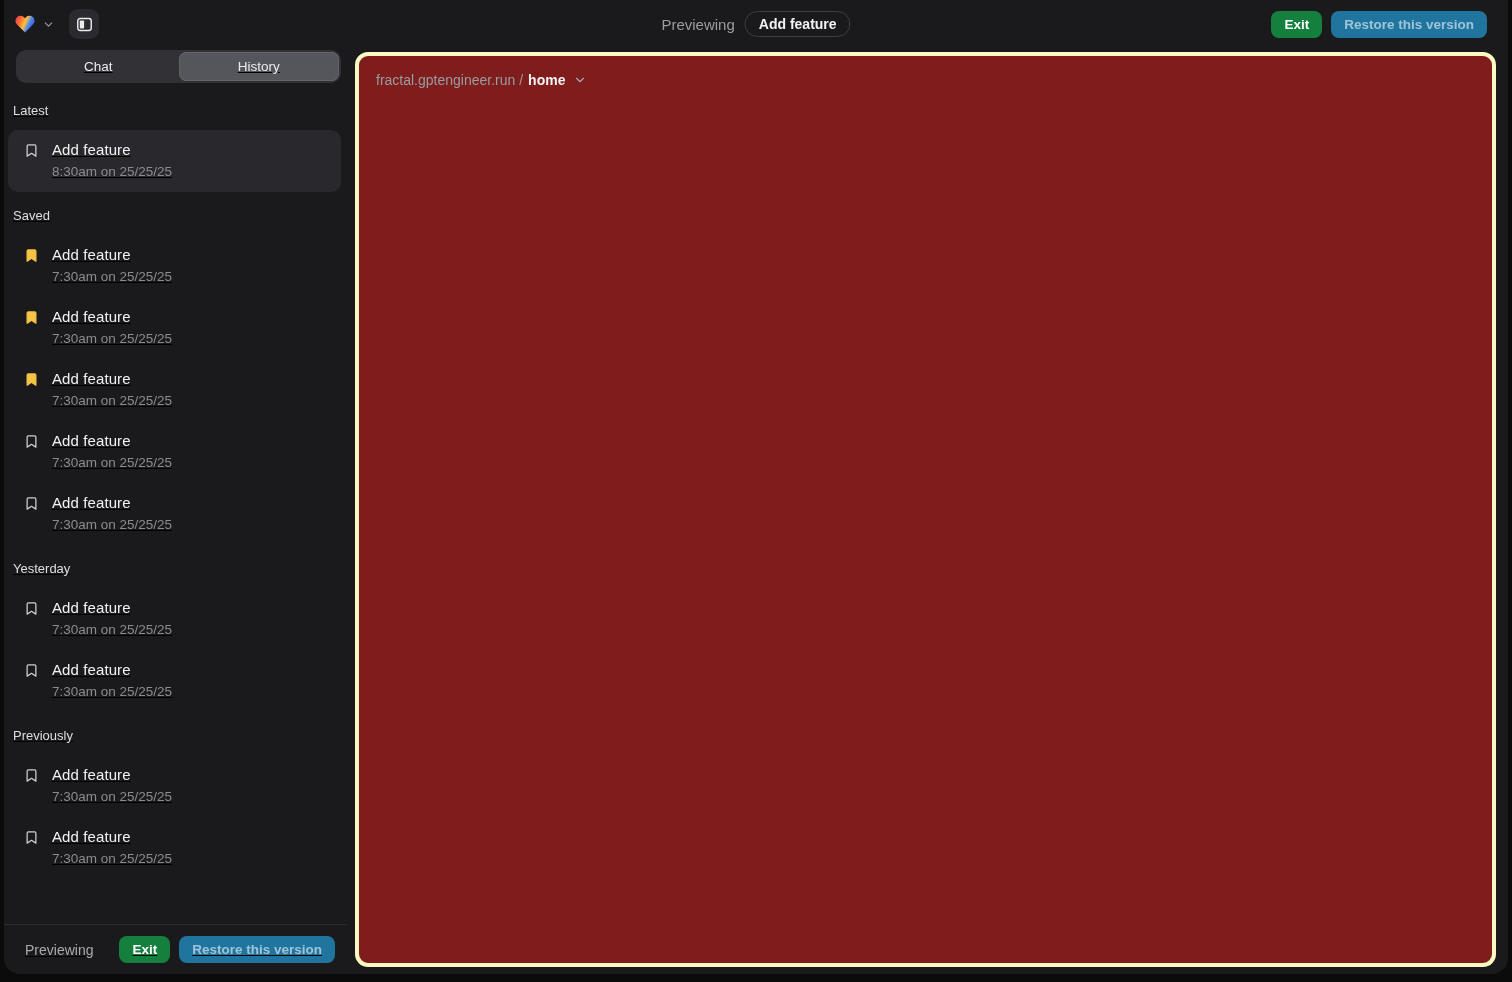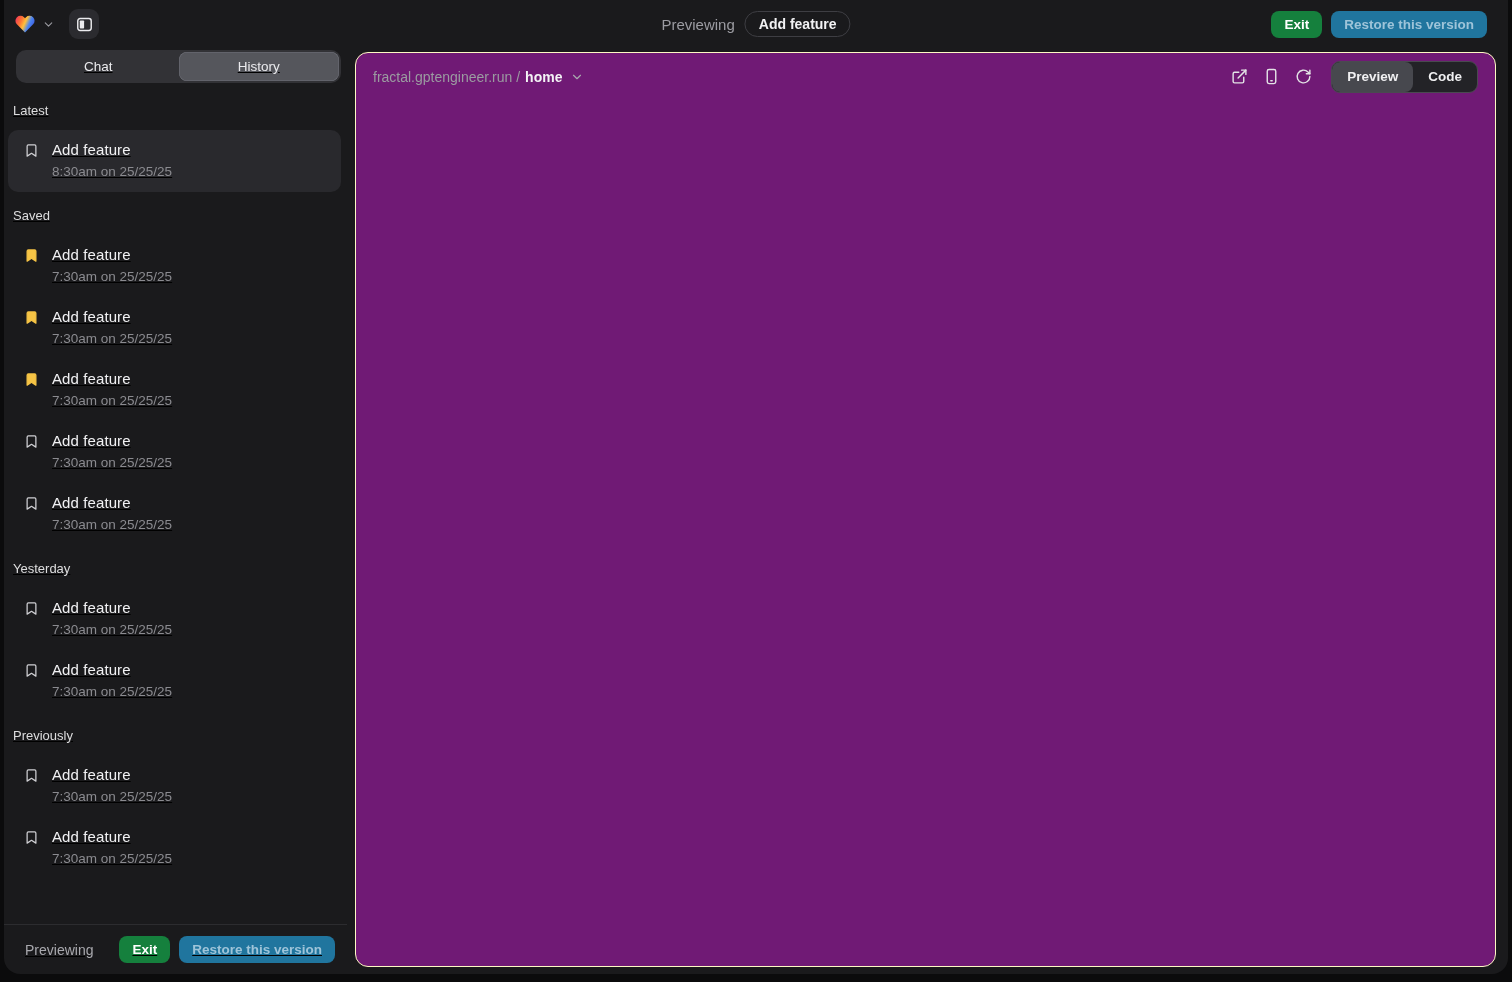--- a/index.html
+++ b/index.html
@@ -53,21 +53,21 @@
   .item-text { display:flex; flex-direction:column; gap:6px; }
   .item-title { font-size:15px; color:#f1f1f3; letter-spacing:.1px; }
   .item-time { font-size:13.5px; color:#8b8b90; }
 
   .sidebar-footer { flex:0 0 50px; border-top:1px solid #2c2c2f; display:flex;
                     align-items:center; padding:0 12px 0 21px; }
   .footer-previewing { color:#a9a9ae; font-size:14px; margin-right:auto; }
   .sidebar-footer .btn-dark { margin-right:9px; }
 
   
-  .panel { flex:1; margin:4px 12px 7px 8px; background:#701a75; border:1px solid #fef9c3;
+  .panel { flex:1; margin:4px 12px 7px 8px; background:#7f1d1d; border:4px solid #fef9c3;
            border-radius:13px; display:flex; flex-direction:column; min-width:0; }
   .panel-header { height:47px; flex:0 0 47px; display:flex; align-items:center; padding:0 17px; }
   .url-bar { display:flex; align-items:center; gap:5px; font-size:14px; cursor:pointer; }
   .url-prefix { color:#9b9ba1; }
   .url-page { color:#f3f3f5; font-weight:700; }
   .url-chevron { color:#a8a8ae; display:flex; margin-left:3px; }
   .panel-actions { margin-left:auto; display:flex; align-items:center; }
   .icon-btn { background:none; border:none; color:#e3e3e6; width:24px; height:24px;
               display:flex; align-items:center; justify-content:center; cursor:pointer;
               margin-left:8px; padding:0; }
@@ -287,39 +287,18 @@
       <div class="panel-header">
         <div class="url-bar">
           <span class="url-prefix">fractal.gptengineer.run /</span>
           <span class="url-page">home</span>
           <span class="url-chevron">
             <svg width="14" height="14" viewBox="0 0 24 24">
                 <use href="#i-chevron-down"></use>
               </svg>
           </span>
         </div>
-        <div class="panel-actions">
-          <button class="icon-btn">
-            <svg width="17" height="17" viewBox="0 0 24 24">
-                <use href="#i-external"></use>
-              </svg>
-          </button>
-          <button class="icon-btn">
-            <svg width="17" height="17" viewBox="0 0 24 24">
-                <use href="#i-phone"></use>
-              </svg>
-          </button>
-          <button class="icon-btn">
-            <svg width="17" height="17" viewBox="0 0 24 24">
-                <use href="#i-refresh"></use>
-              </svg>
-          </button>
-          <div class="segmented">
-            <button class="seg active">Preview</button>
-            <button class="seg">Code</button>
-          </div>
-        </div>
       </div>
       <div class="panel-body"></div>
     </div>
 
   </div>
 </div>
 
 </body></html>

